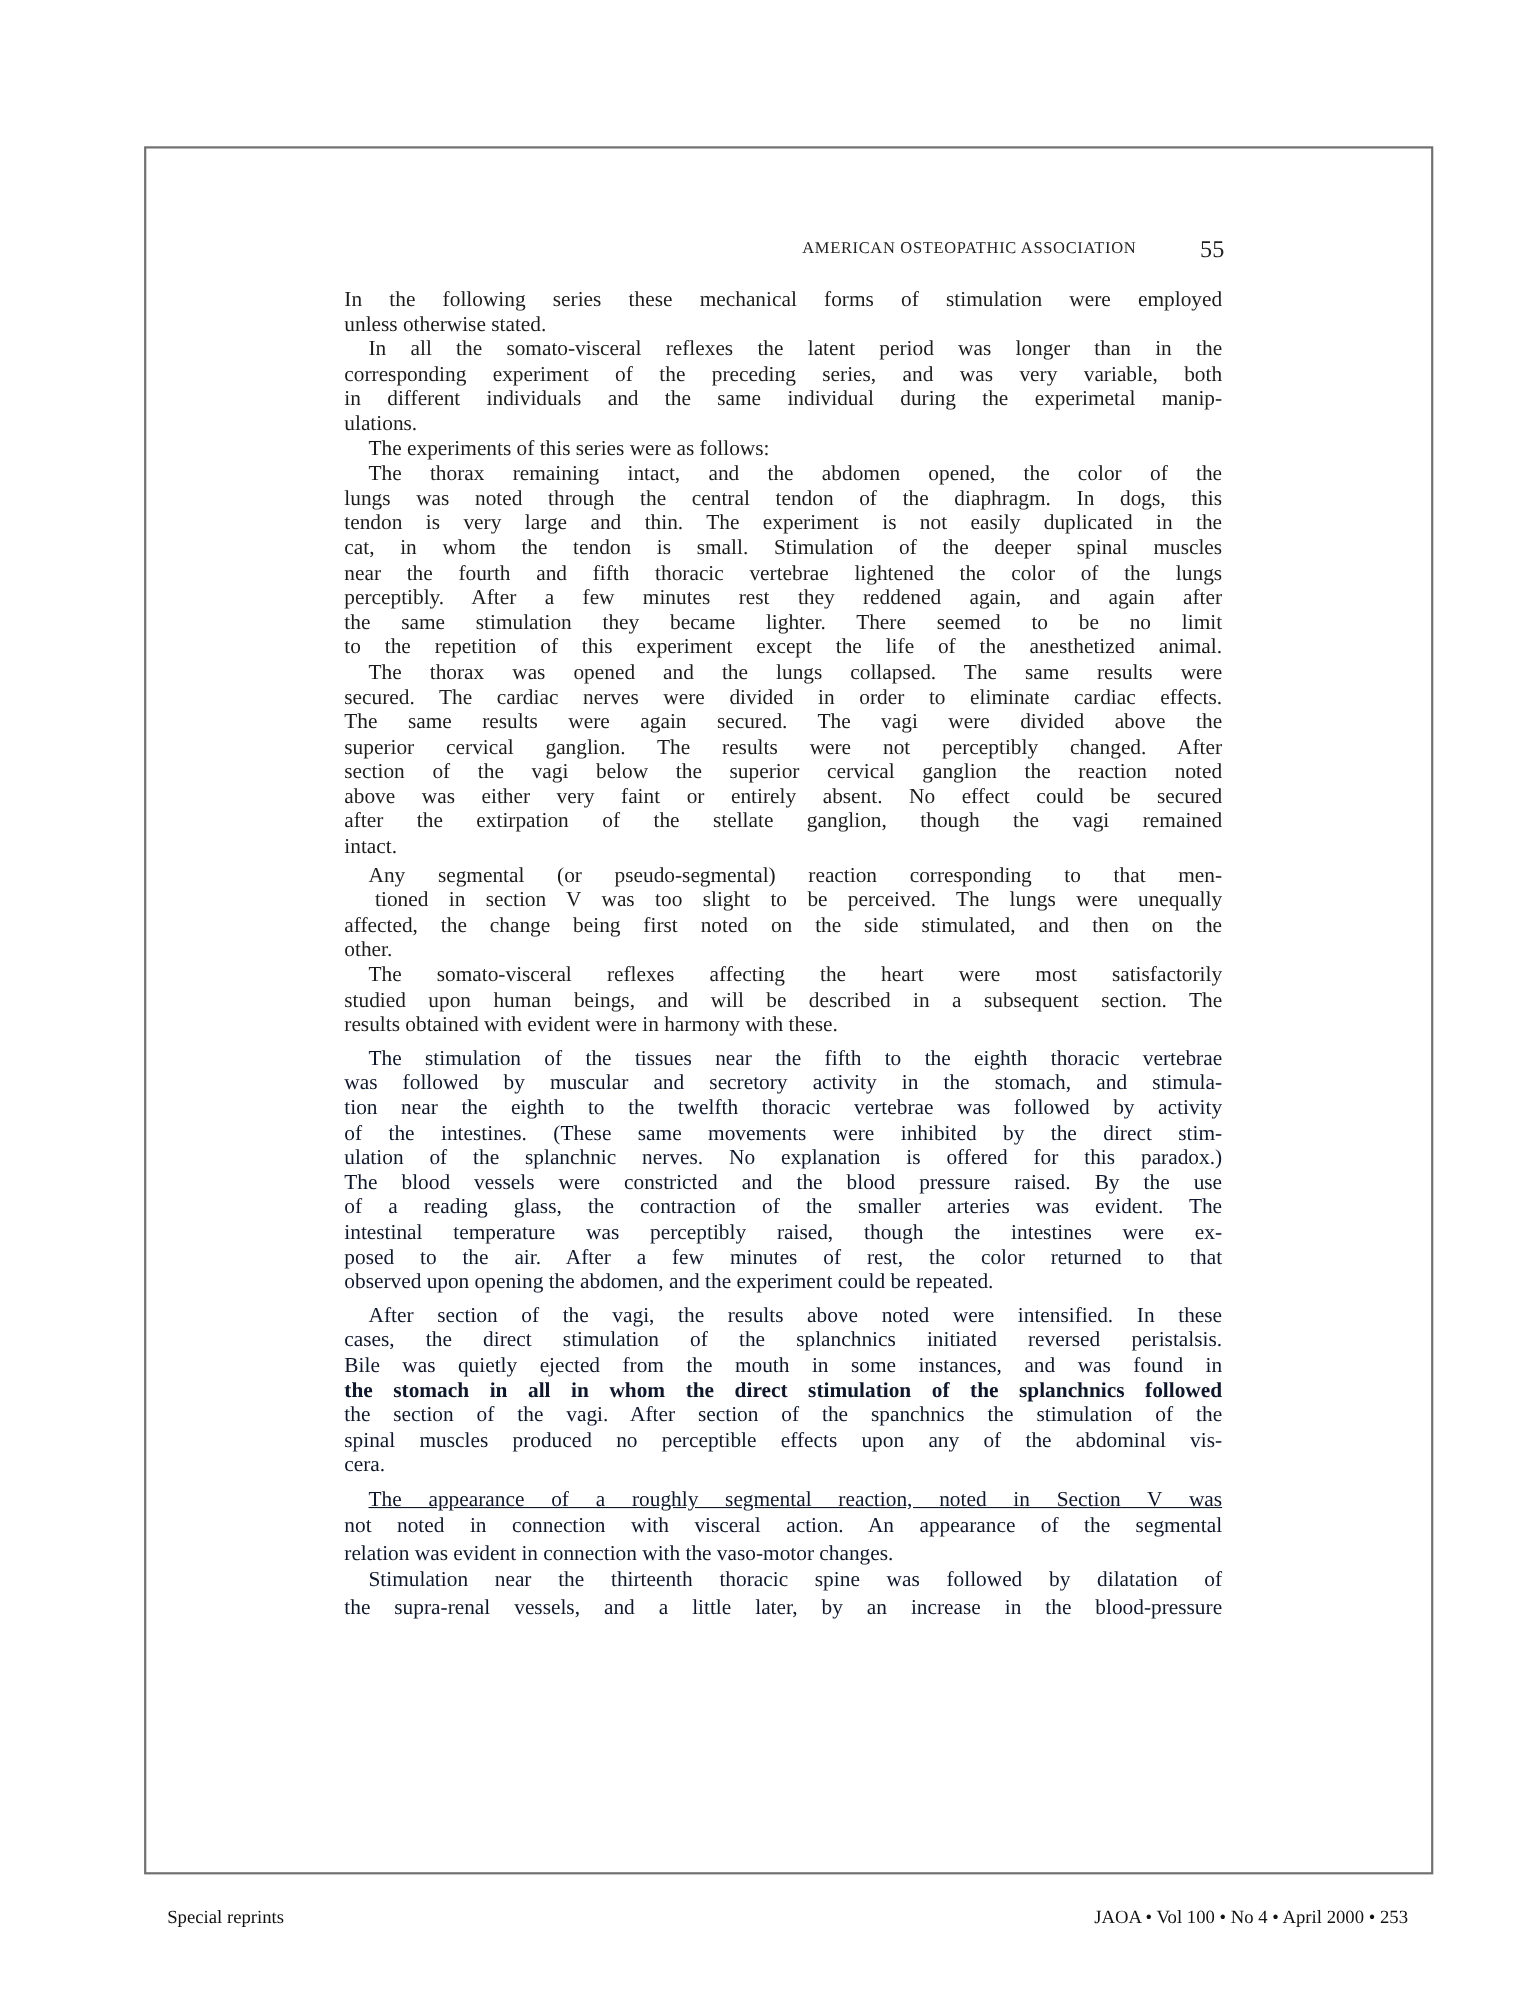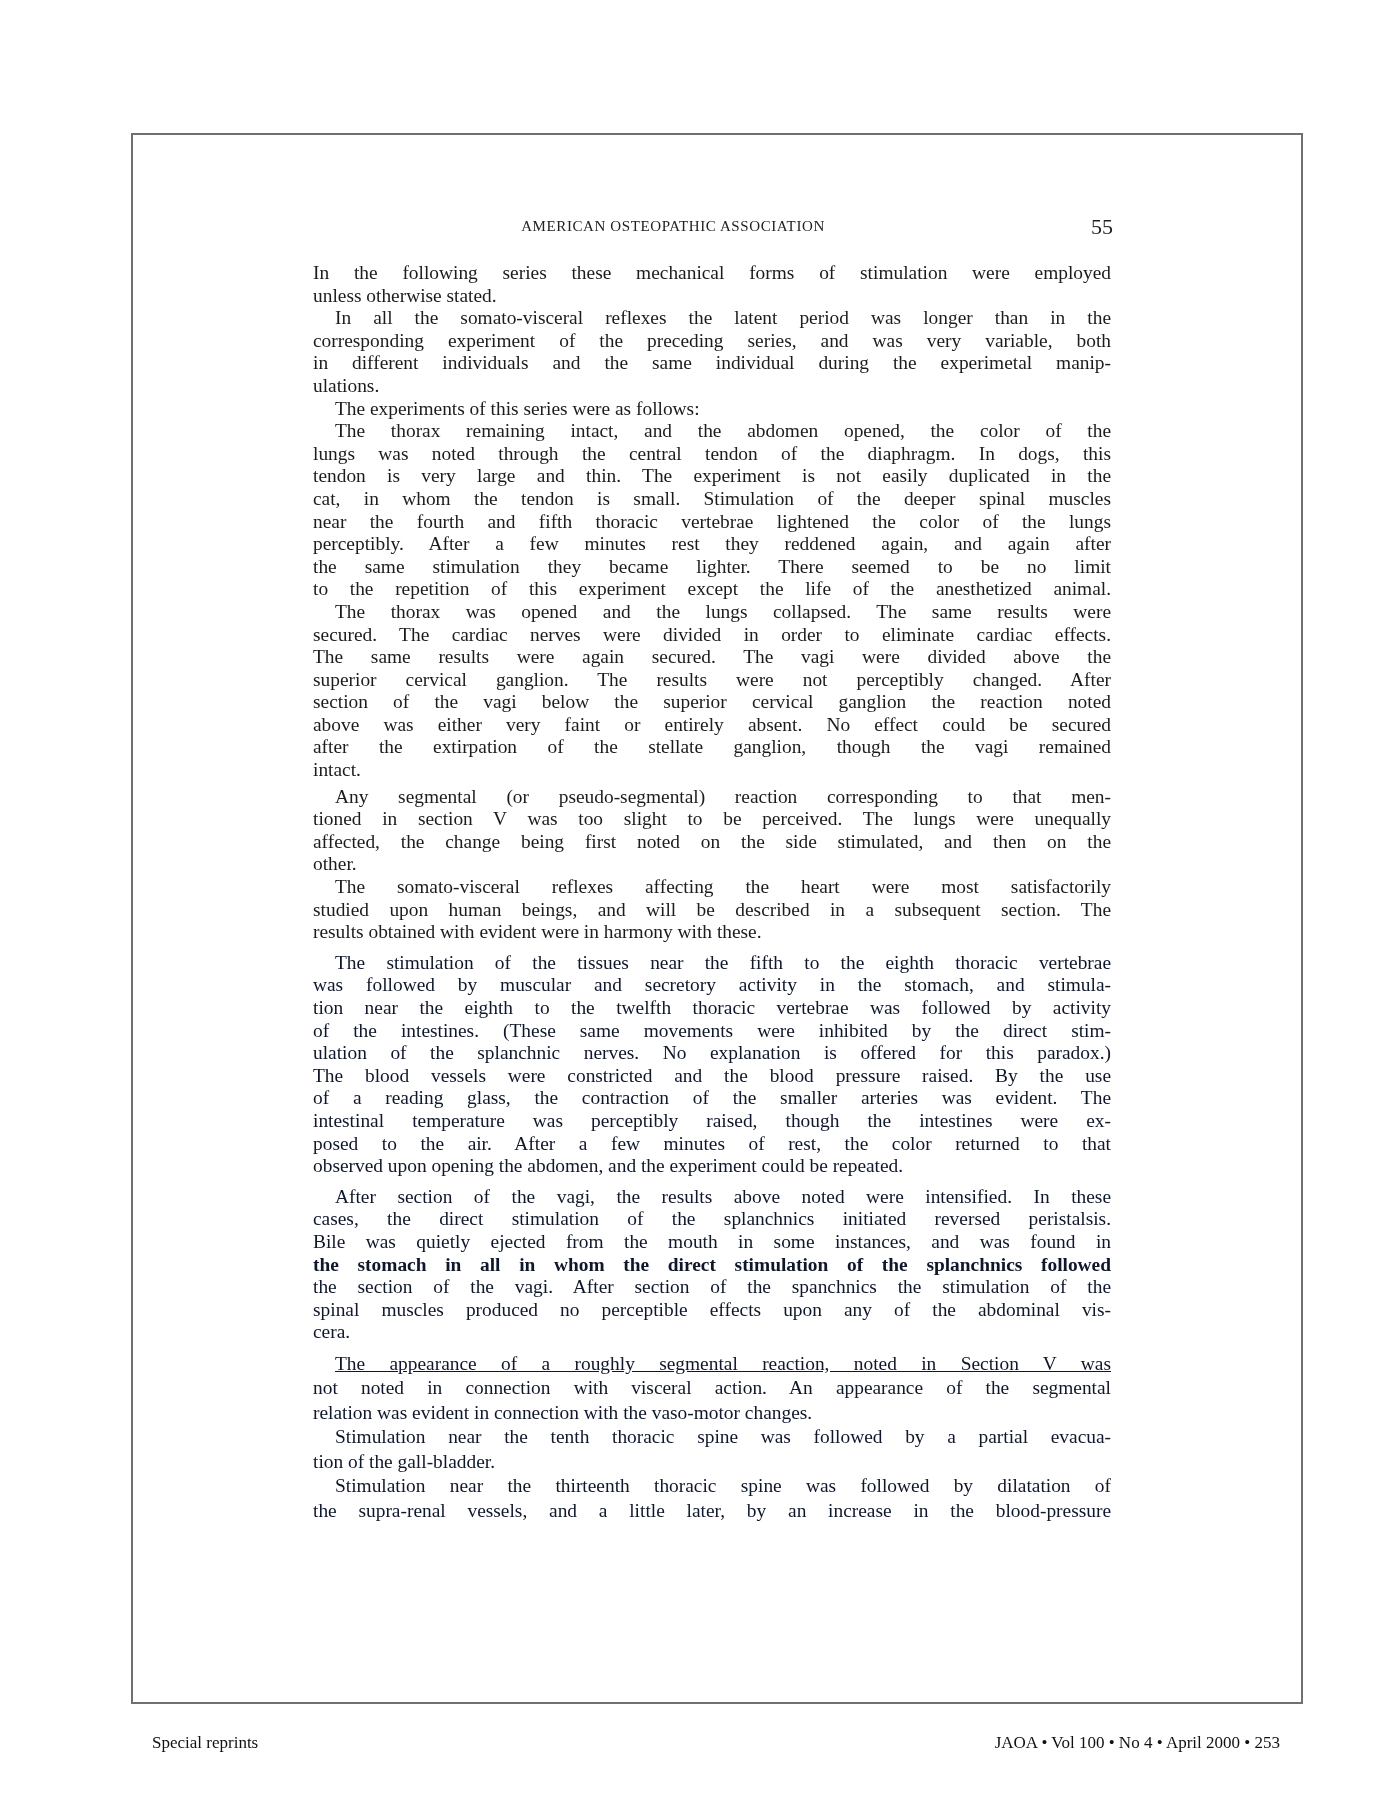--- a/index.html
+++ b/index.html
@@ -28,21 +28,21 @@
     position: absolute;
     top: 214px;
     left: 313px;
     width: 800px;
     height: 24px;
   }
   .journal-name {
     position: absolute;
     left: 0;
     width: 720px;
-    text-align: center;
+    text-align: right;
     font-size: 15px;
     letter-spacing: 0.6px;
     top: 4px;
     color: #222;
   }
   .page-number {
     position: absolute;
     right: 0;
     top: 0;
     font-size: 22px;
@@ -147,21 +147,21 @@
     <span class="line" style="white-space: normal;">section of the vagi below the superior cervical ganglion the reaction noted</span>
     <span class="line" style="white-space: normal;">above was either very faint or entirely absent.  No effect could be secured</span>
     <span class="line" style="white-space: normal;">after the extirpation of the stellate ganglion, though the vagi remained</span>
     <span class="line last">intact.</span>
   </div>
 
   <span class="para-gap small"></span>
 
   <div class="para">
     <span class="line indent" style="white-space: normal;">Any segmental (or pseudo-segmental) reaction corresponding to that men-</span>
-    <span class="line" style="white-space: normal;">tioned in section V was too slight to be perceived.  The lungs were unequally</span>
+    <span class="line" style="white-space: normal; margin-left: 28px;">tioned in section V was too slight to be perceived.  The lungs were unequally</span>
     <span class="line" style="white-space: normal;">affected, the change being first noted on the side stimulated, and then on the</span>
     <span class="line last">other.</span>
   </div>
 
   <div class="para">
     <span class="line indent" style="white-space: normal;">The somato-visceral reflexes affecting the heart were most satisfactorily</span>
     <span class="line" style="white-space: normal;">studied upon human beings, and will be described in a subsequent section.  The</span>
     <span class="line last">results obtained with evident were in harmony with these.</span>
   </div>
 
@@ -193,24 +193,20 @@
   </div>
 
   <span class="para-gap"></span>
 
   <div class="para light">
     <span class="line loose indent" style="white-space: normal; text-decoration: underline;">The appearance of a roughly segmental reaction, noted in Section V was</span>
     <span class="line loose" style="white-space: normal;">not noted in connection with visceral action.  An appearance of the segmental</span>
     <span class="line loose last">relation was evident in connection with the vaso-motor changes.</span>
   </div>
 
-  <div class="para light">
-    <span class="line loose indent" style="white-space: normal;">Stimulation near the tenth thoracic spine was followed by a partial evacua-</span>
-    <span class="line loose last">tion of the gall-bladder.</span>
-  </div>
 
   <div class="para light">
     <span class="line loose indent" style="white-space: normal;">Stimulation near the thirteenth thoracic spine was followed by dilatation of</span>
     <span class="line loose" style="white-space: normal;">the supra-renal vessels, and a little later, by an increase in the blood-pressure</span>
   </div>
 
 </div>
 
 <div class="footer-left">Special reprints</div>
 <div class="footer-right">JAOA • Vol 100 • No 4 • April 2000 • 253</div>

